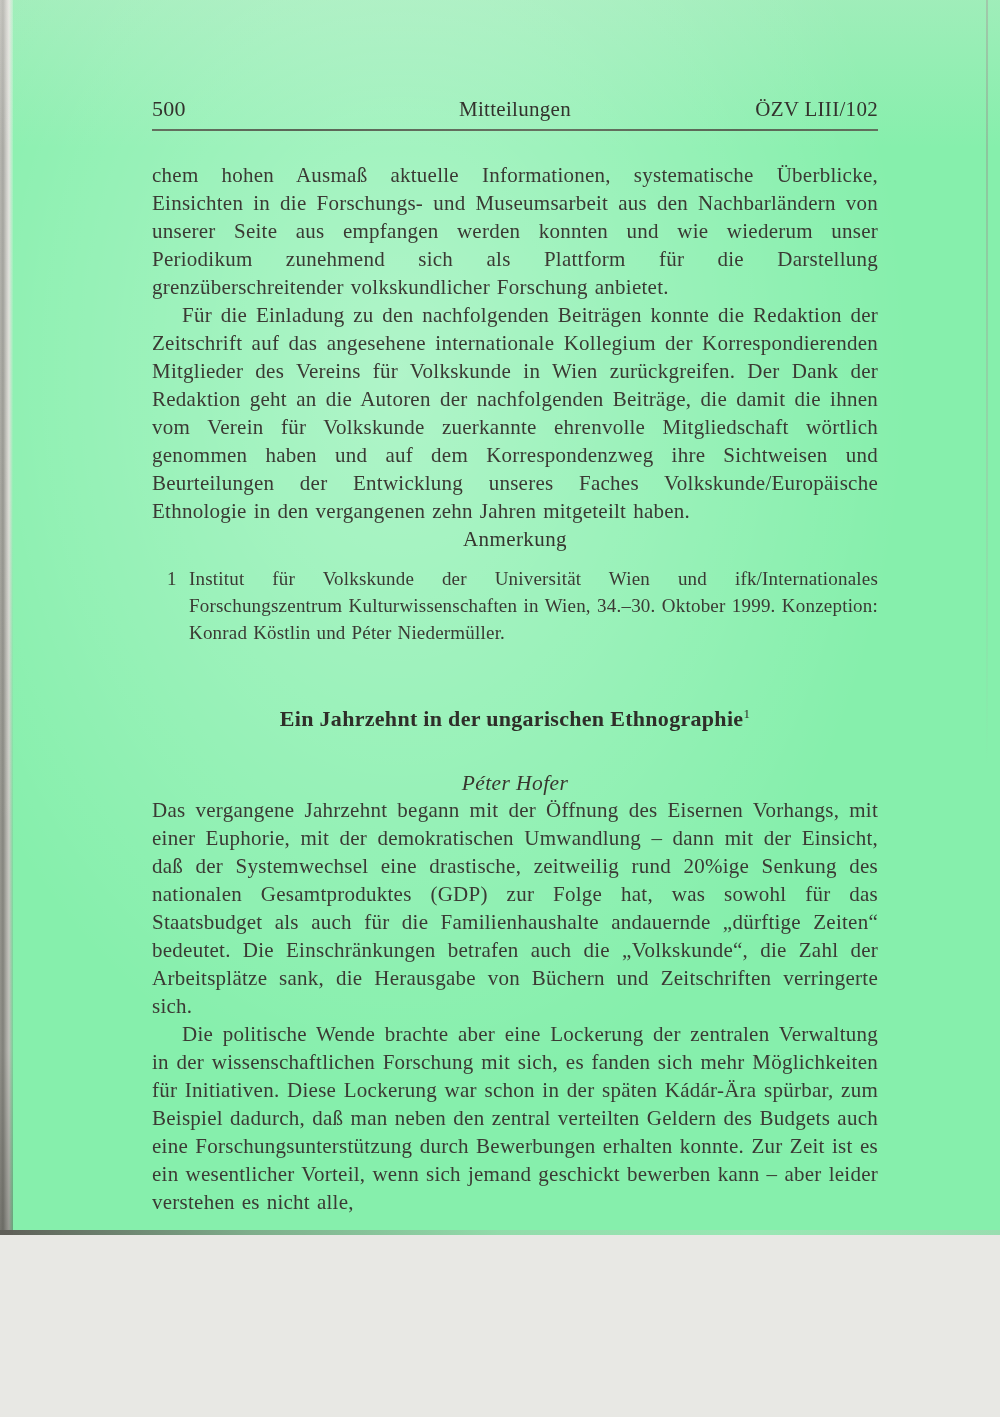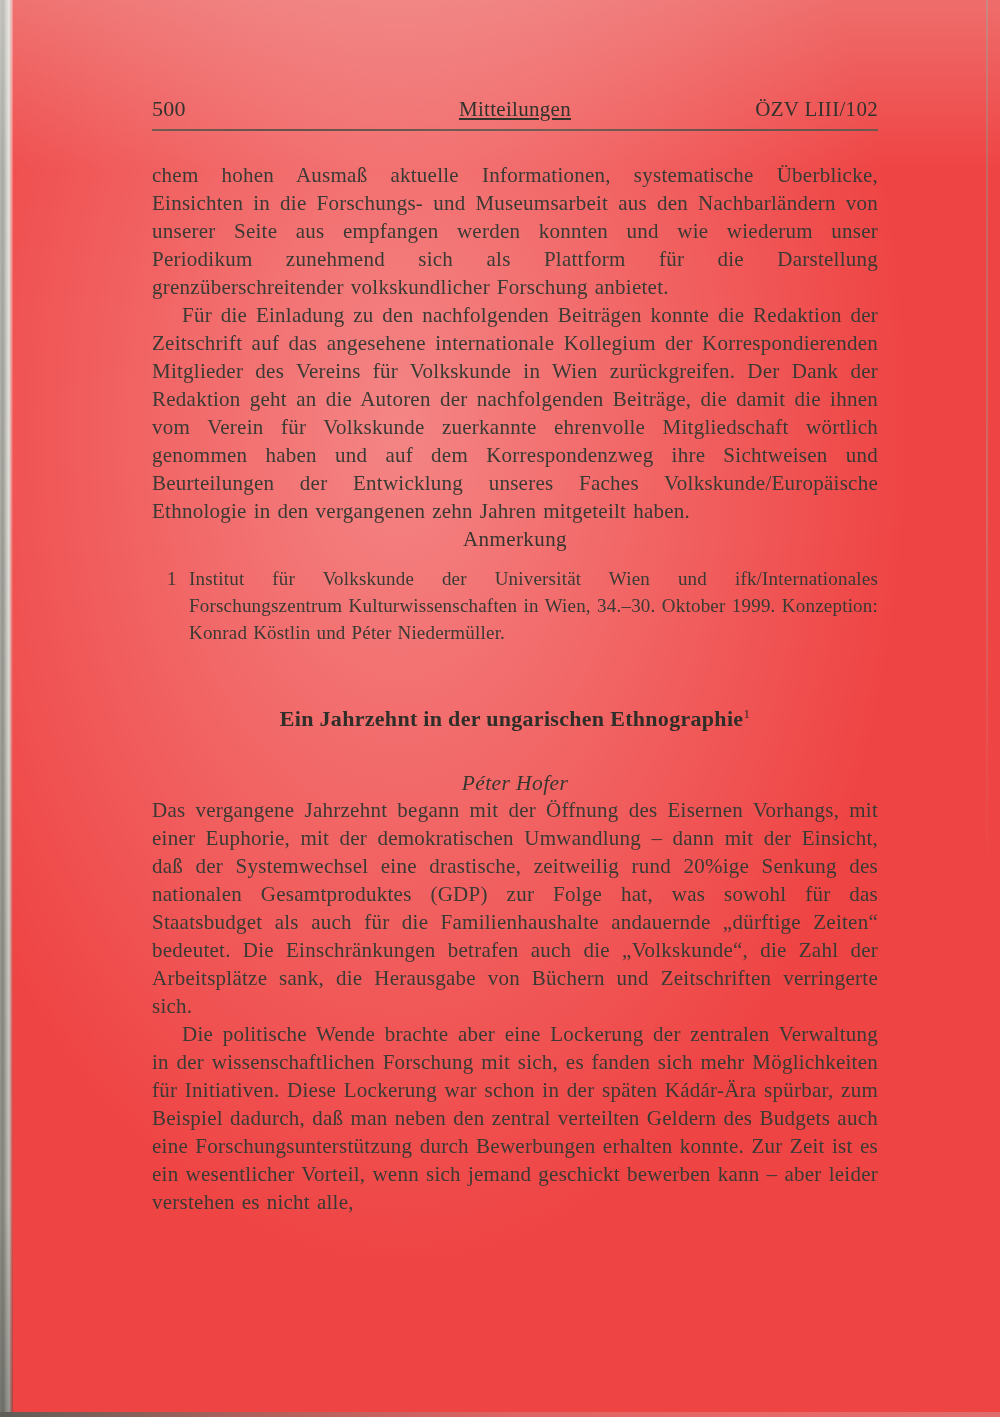--- a/index.html
+++ b/index.html
@@ -4,22 +4,22 @@
 <style>
   html, body { margin: 0; padding: 0; }
   body {
     width: 1000px;
     font-family: "Liberation Serif", "DejaVu Serif", serif;
     background: #e8e8e4;
   }
   .scan-page {
     position: relative;
     width: 1000px;
-    height: 1417px;
-    background: #ef4444;
+    height: 1235px;
+    background: #86efac;
     overflow: hidden;
   }
   
   .edge-left {
     position: absolute; left: 0; top: 0; width: 13px; height: 100%;
     background: linear-gradient(to right, #a3a39b 0px, #8f8f88 3px, #b9b9b2 6px, #dddcd6 9px, rgba(252,251,247,0) 13px);
   }
   .edge-left-darken {
     position: absolute; left: 0; top: 0; width: 13px; height: 100%;
     background: linear-gradient(to bottom, rgba(255,255,255,0.25), rgba(0,0,0,0) 40%, rgba(60,60,55,0.18) 85%, rgba(50,50,45,0.4) 100%);
@@ -47,21 +47,21 @@
     color: #3a3934;
   }
   .running-header {
     position: relative;
     height: 24px;
     font-size: 21px;
     color: #33322d;
     letter-spacing: 0.3px;
   }
   .running-header .page-number { position: absolute; left: 0; top: 0; font-size: 22px; }
-  .running-header .running-head { position: absolute; left: 0; right: 0; top: 1px; text-align: center; text-decoration: underline; }
+  .running-header .running-head { position: absolute; left: 0; right: 0; top: 1px; text-align: center; }
   .running-header .journal-ref { position: absolute; right: 0; top: 1px; }
   .header-rule {
     margin-top: 9px;
     height: 2px;
     background: linear-gradient(to right, #5a594f, #4e4d45 20%, #5c5b51 55%, #504f46 80%, #5a594f);
     opacity: 0.85;
   }
 
   p.body-par {
     margin: 0;

